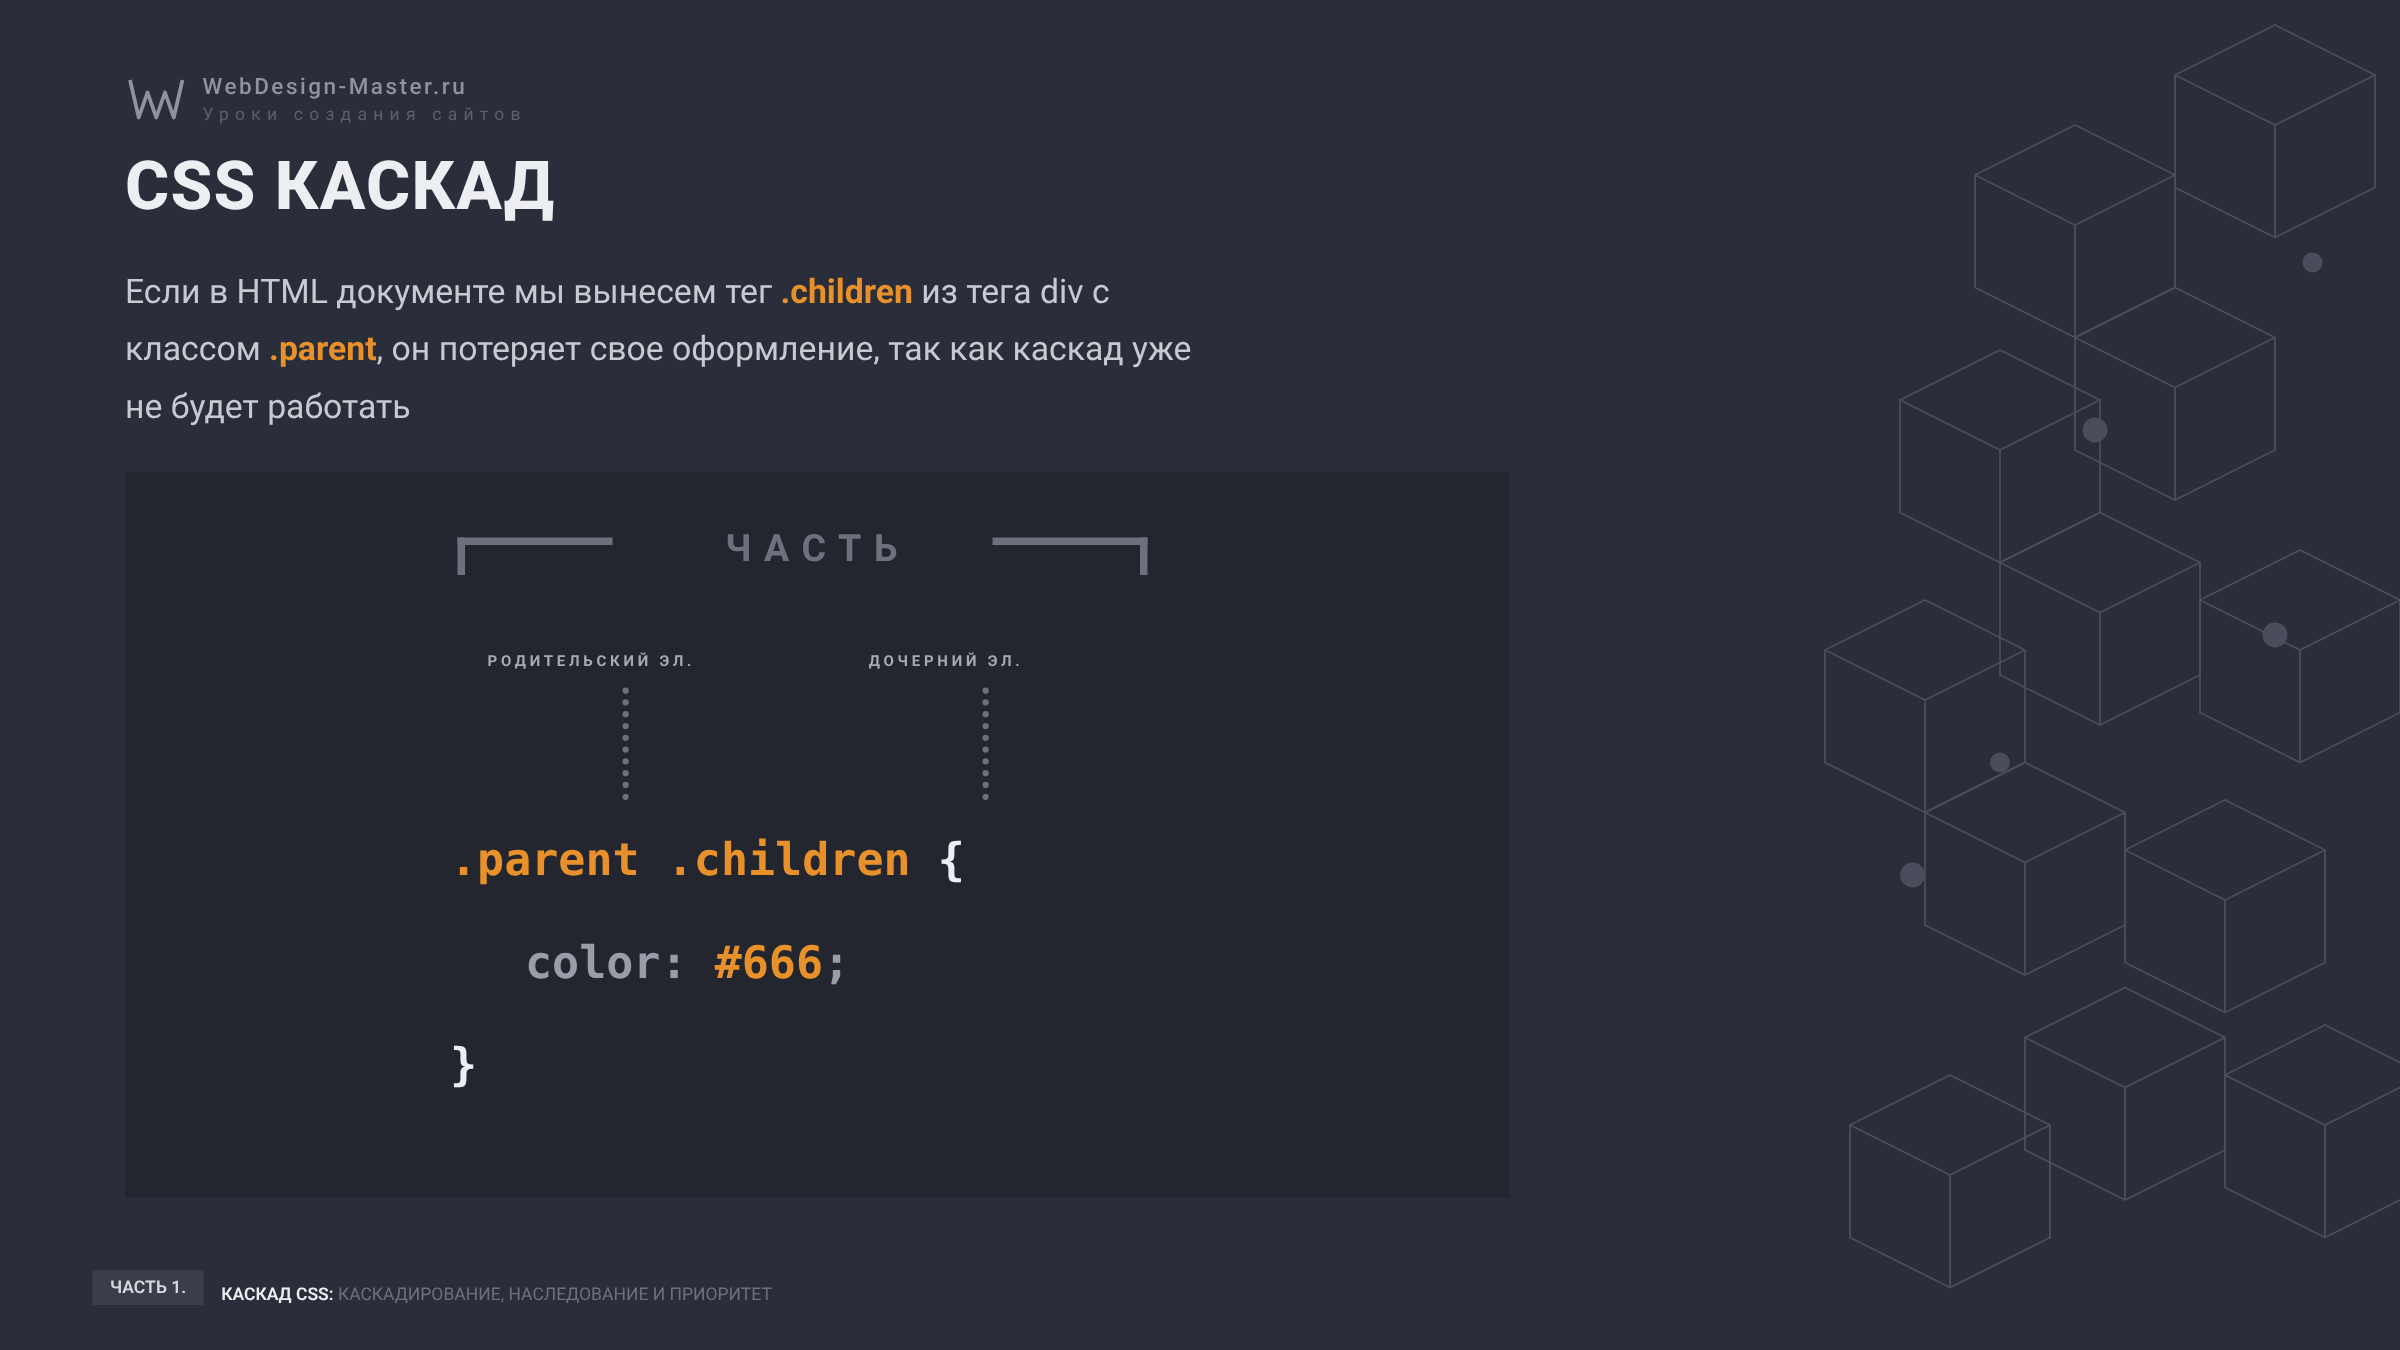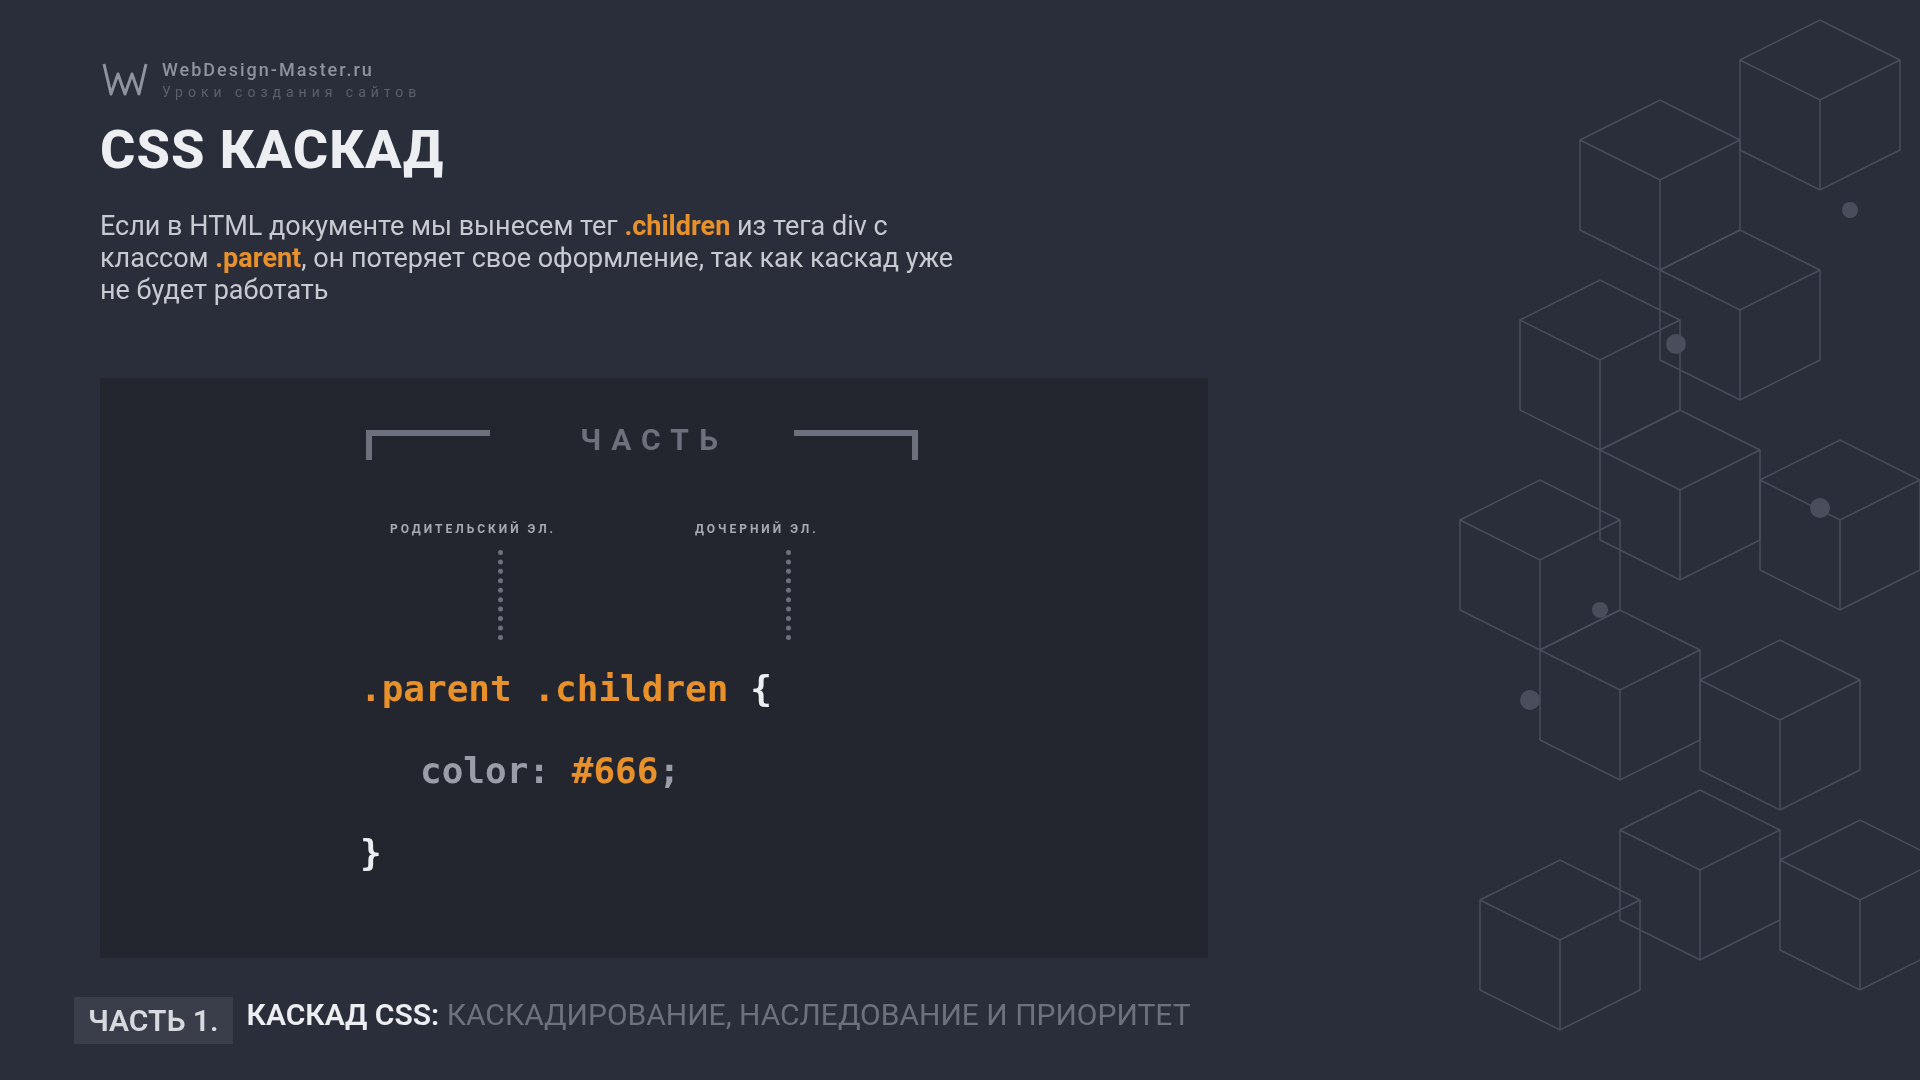--- a/index.html
+++ b/index.html
@@ -26,21 +26,21 @@
     font-size: 14px; color: #5b606e; letter-spacing: 5px; margin-top: 4px;
   }
   
   .title {
     position: absolute; top: 118px; left: 100px;
     font-size: 54px; font-weight: 800; letter-spacing: 1px; color: #eceef2;
   }
   
   .para {
     position: absolute; top: 210px; left: 100px;
-    font-size: 27px; line-height: 32px; color: #c7cad1; font-weight: 400;
+    font-size: 27px; line-height: 46px; color: #c7cad1; font-weight: 400;
     width: 880px;
   }
   .para .hl { color: #e8912a; font-weight: 700; }
   
   .codebox {
     position: absolute; top: 378px; left: 100px;
     width: 1108px; height: 580px;
     background: #23262f;
     padding-top: 48px;
   }
@@ -77,22 +77,22 @@
   }
   .sel { color: #e8912a; }
   .brace { color: #eceef2; }
   .prop { color: #9a9da8; }
   .val  { color: #e8912a; }
   .semi { color: #9a9da8; }
   .ln2 { padding-left: 60px; }
   
   .footer {
     position: absolute; left: 44px; bottom: 36px;
-    display: flex; align-items: flex-start; gap: 14px;
-    font-size: 30px;
+    display: flex; align-items: flex-end; gap: 14px;
+    font-size: 14px;
     padding-left: 30px;
   }
   .badge {
     background: #3a3e4a; padding: 6px 14px; color: #d7d9de; font-weight: 600;
   }
   .foot-strong { color: #eceef2; font-weight: 600; }
   .foot-dim { color: #6d717e; }
   
   .art {
     position: absolute; top: 0; right: 0; width: 700px; height: 1080px;

